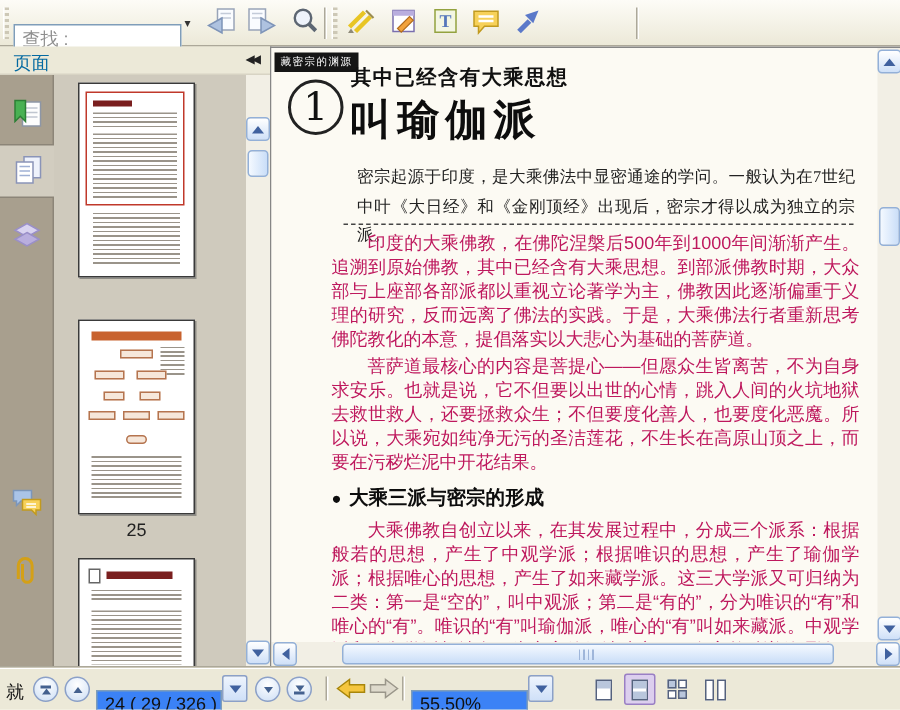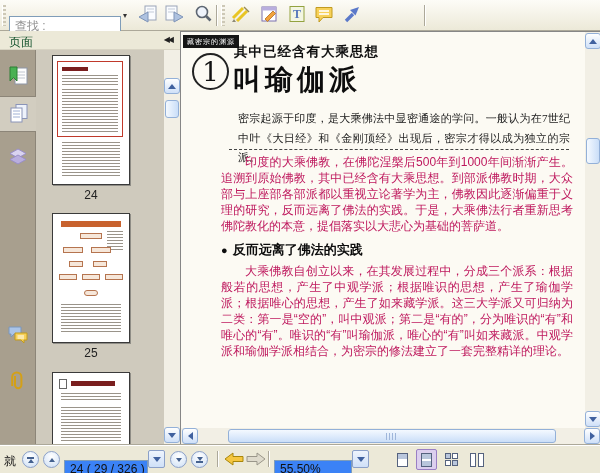--- a/index.html
+++ b/index.html
@@ -12,21 +12,21 @@
   .grip { top:5px; width:4px; height:21px; background:repeating-linear-gradient(180deg,#cdc8b6 0 2px,transparent 2px 4px); border-left:1px solid #fff; }
   #findbox { left:9px; top:5px; width:112px; height:20px; background:#fff; border:1px solid #7f9db9;margin-top:11px; }
   #findbox input { width:100%; height:100%; border:0; outline:none; font:12px "Liberation Sans",sans-serif; padding:0 5px; background:transparent; color:#333; }
   #findbox input::placeholder { color:#8f8f8f; opacity:1; }
   .dropglyph { font-size:8px; color:#333; cursor:pointer; }
   .tbtn { top:3px; width:26px; height:25px; display:flex; align-items:center; justify-content:center; border:1px solid transparent; border-radius:2px; }
   .tsep { top:5px; width:2px; height:21px; border-left:1px solid #aca899; border-right:1px solid #fff; }
 
   
   #sideheader { left:0; top:31px; width:180px; height:19px; background:#ece9d8; border-bottom:1px solid #d8d4c4; }
-  #sideheader .lbl { position:absolute; left:9px; top:3px; font-size:12px; color:#14532d; }
+  #sideheader .lbl { position:absolute; left:9px; top:3px; font-size:12px; color:#0369a1; }
   #collapse { position:absolute; right:8px; top:4px; font-size:8px; letter-spacing:-2px; color:#222; cursor:pointer; }
   #iconstrip { left:0; top:50px; width:36px; height:394px; background:#a89f8e; border-right:1px solid #8c8578; }
   .striptab { left:0; width:36px; height:36px; display:flex; align-items:center; justify-content:center; cursor:pointer; }
   .striptab.sel { background:#d2cdc0; border-top:1px solid #8c8578; border-bottom:1px solid #8c8578; }
   #thumbs { left:36px; top:50px; width:128px; height:394px; background:#cfcabd; overflow:hidden; }
   .thumbpage { left:16px; width:78px; background:#fff; border:1px solid #3a3a3a; box-shadow:1px 1px 0 rgba(80,80,80,.5); }
   .thumblabel { left:0; width:110px; text-align:center; font-size:12px; color:#222; }
   .tlines { background:repeating-linear-gradient(#9a948a 0 1px,transparent 1px 3px); }
   .redview { border:1px solid #c0392b; }
   .obox { border:1px solid #b5744f; background:#f6e7da; height:6px; }
@@ -225,21 +225,20 @@
 <div id="thumbs" class="abs">
 
   <div class="thumbpage abs" style="top:5px; height:130px;">
     <div class="abs redview" style="left:4px; top:5px; width:66px; height:76px;">
       <div class="abs hbar-red" style="left:4px; top:5px; width:26px; height:4px;"></div>
       <div class="abs tlines" style="left:4px; top:13px; width:56px; height:10px;"></div>
       <div class="abs tlines" style="left:4px; top:27px; width:56px; height:44px;"></div>
     </div>
     <div class="abs tlines" style="left:9px; top:86px; width:58px; height:34px;"></div>
   </div>
-  <div class="thumblabel abs" style="top:138px">24</div>
 
   <div class="thumbpage abs" style="top:163px; height:130px;">
     <div class="abs obar" style="left:8px; top:7px; width:60px; height:6px;"></div>
     <div class="abs obox" style="left:27px; top:19px; width:22px;"></div>
     <div class="abs tlines" style="left:54px; top:17px; width:16px; height:20px;"></div>
     <div class="abs obox" style="left:10px; top:33px; width:20px;"></div>
     <div class="abs obox" style="left:38px; top:33px; width:20px;"></div>
     <div class="abs obox" style="left:16px; top:47px; width:14px;"></div>
     <div class="abs obox" style="left:40px; top:47px; width:14px;"></div>
     <div class="abs obox" style="left:6px; top:60px; width:18px;"></div>
@@ -271,21 +270,22 @@
 <div id="docarea" class="abs">
   <div id="page" class="abs">
     <div id="cornertab" class="abs">藏密宗的渊源</div>
     <div id="chapcircle" class="abs">1</div>
     <div id="kicker" class="abs">其中已经含有大乘思想</div>
     <div id="doctitle" class="abs">叫瑜伽派</div>
     <div id="intro" class="abs">密宗起源于印度，是大乘佛法中显密通途的学问。一般认为在7世纪中叶《大日经》和《金刚顶经》出现后，密宗才得以成为独立的宗派。</div>
     <div id="dashsep" class="abs"></div>
     <div id="content" class="abs">
       <p>印度的大乘佛教，在佛陀涅槃后500年到1000年间渐渐产生。追溯到原始佛教，其中已经含有大乘思想。到部派佛教时期，大众部与上座部各部派都以重视立论著学为主，佛教因此逐渐偏重于义理的研究，反而远离了佛法的实践。于是，大乘佛法行者重新思考佛陀教化的本意，提倡落实以大悲心为基础的菩萨道。</p>
-      <h3 class="second"><span class="bullet">●</span><span>反而远离了佛法的实践</span></h3>
+      <p>菩萨道最核心的内容是菩提心——但愿众生皆离苦，不为自身求安乐。也就是说，它不但要以出世的心情，跳入人间的火坑地狱去救世救人，还要拯救众生；不但要度化善人，也要度化恶魔。所以说，大乘宛如纯净无污的圣洁莲花，不生长在高原山顶之上，而要在污秽烂泥中开花结果。</p>
+      <h3 class="second"><span class="bullet">●</span><span>大乘三派与密宗的形成</span></h3>
       <p>大乘佛教自创立以来，在其发展过程中，分成三个派系：根据般若的思想，产生了中观学派；根据唯识的思想，产生了瑜伽学派；根据唯心的思想，产生了如来藏学派。这三大学派又可归纳为二类：第一是“空的”，叫中观派；第二是“有的”，分为唯识的“有”和唯心的“有”。唯识的“有”叫瑜伽派，唯心的“有”叫如来藏派。中观学派和瑜伽学派相结合，为密宗的修法建立了一套完整精详的理论。</p>
     </div>
   </div>
 
   <div class="abs track" style="left:404px; top:0; width:16px; height:396px;">
     <div class="sbtn abs" style="left:0; top:1px;">
         <span class="tri up"></span>
       </div>
     <div class="sthumb abs" style="left:1px; top:106px; width:14px; height:26px;"></div>
     <div class="sbtn abs" style="left:0; top:379px;">

